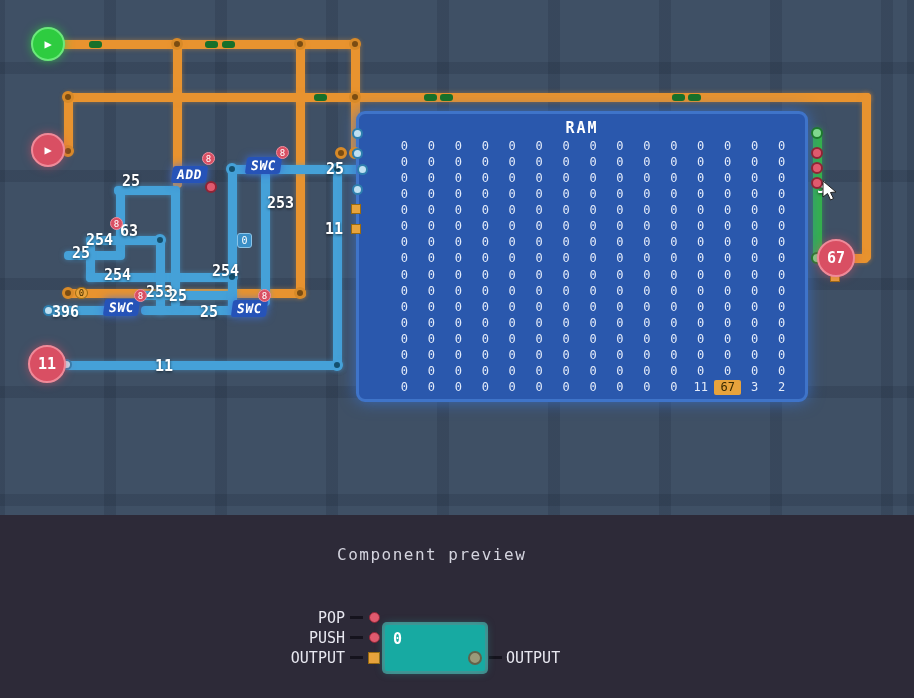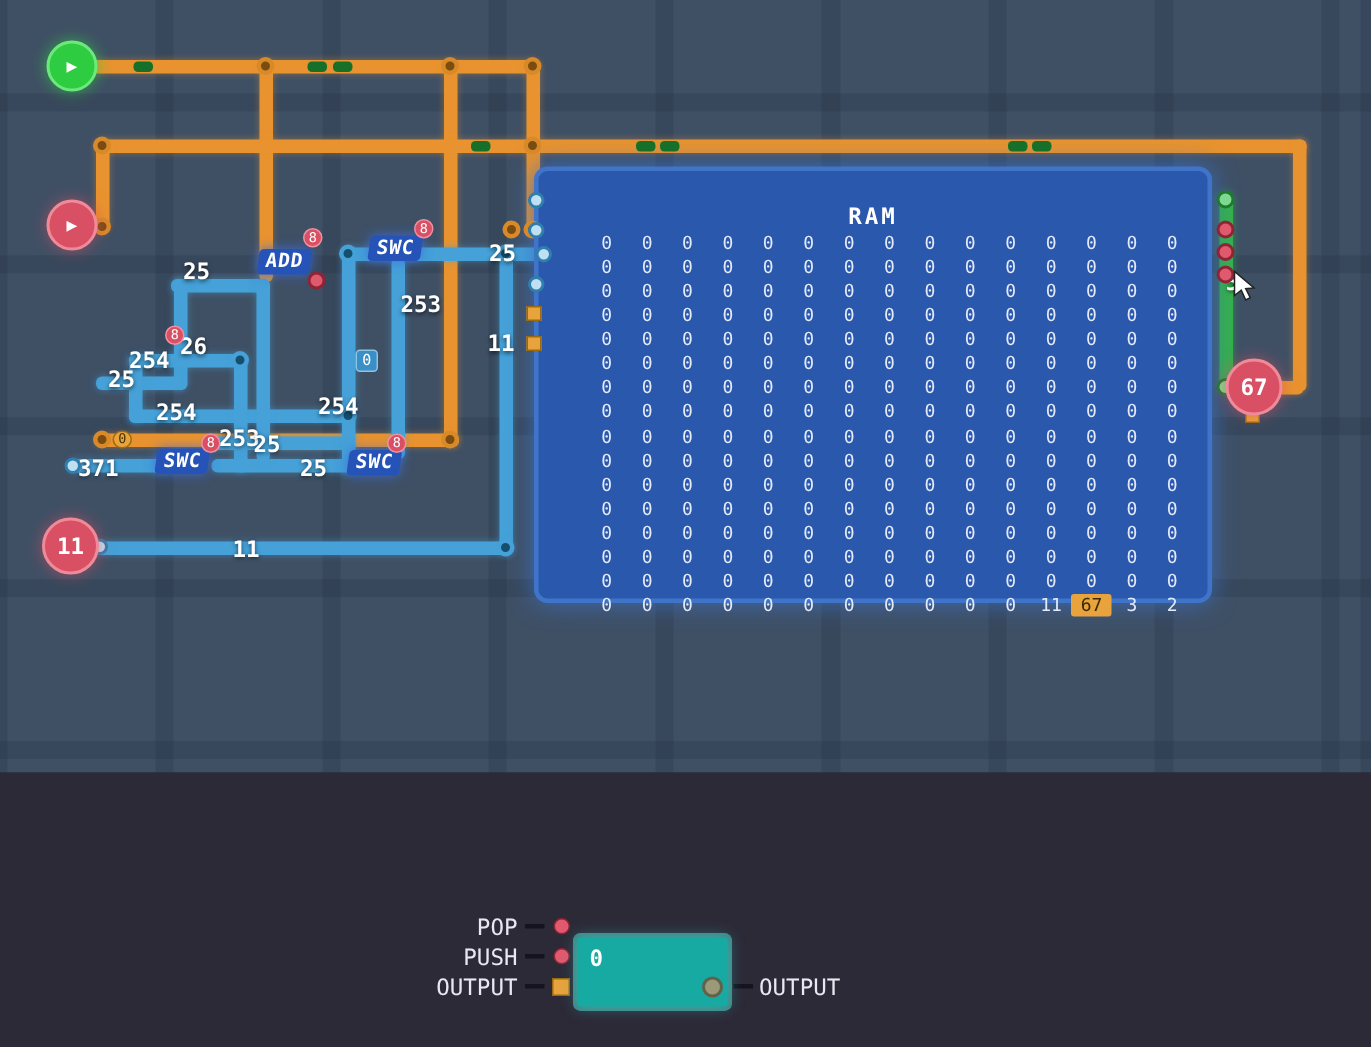--- a/index.html
+++ b/index.html
@@ -57,21 +57,21 @@
            display: flex; align-items: center; justify-content: center; z-index: 7; }
   .badge.bluesq { background: #3a8fc7; border: 1px solid #8ac4e8; border-radius: 3px;
                   width: 15px; height: 15px; font-size: 10px; }
   .badge.orangec { background: #e8a33c; border: 1px solid #9a6a10; color: #4a3200;
                    width: 12px; height: 12px; font-size: 9px; }
   
   .ram { position: absolute; left: 356px; top: 111px; width: 452px; height: 291px;
          background: #2a58ad; border: 3px solid #3f74c9; border-radius: 9px;
          box-shadow: 0 0 16px rgba(58,112,200,.85); z-index: 1; }
   .ram-title { text-align: center; color: #fff; font-size: 15px; font-weight: bold;
-               letter-spacing: 2px; margin-top: 21px; }
+               letter-spacing: 2px; margin-top: 5px; }
   .ram-grid { display: grid; height: 260px; padding: 2px 10px 2px 32px;
               align-content: space-between; }
   .ram-grid span { font-size: 12px; line-height: 15px; text-align: center; color: #e3ebfa; }
   .ram-grid span.hl { background: #e8a33c; color: #3a2a00; border-radius: 2px; }
   .cursor { position: absolute; z-index: 10; }
   
   .preview { position: absolute; left: 0; top: 515px; width: 914px; height: 183px;
              background: #2d2a38; }
   .pv-title { position: absolute; left: 337px; top: 30px; color: #d4d4de;
               font-size: 16px; letter-spacing: 1.5px; }
@@ -413,27 +413,27 @@
 
   <div class="comp" style="left:172px;top:166px">ADD</div>
   <div class="comp" style="left:246px;top:157px">SWC</div>
   <div class="comp" style="left:104px;top:299px">SWC</div>
   <div class="comp" style="left:232px;top:300px">SWC</div>
 
   <div class="wlabel" style="left:122px;top:172px">25</div>
   <div class="wlabel" style="left:326px;top:160px">25</div>
   <div class="wlabel" style="left:267px;top:194px">253</div>
   <div class="wlabel" style="left:86px;top:231px">254</div>
-  <div class="wlabel" style="left:120px;top:222px">26</div>
+  <div class="wlabel" style="left:120px;top:222px">63</div>
   <div class="wlabel" style="left:72px;top:244px">25</div>
   <div class="wlabel" style="left:104px;top:266px">254</div>
   <div class="wlabel" style="left:212px;top:262px">254</div>
   <div class="wlabel" style="left:146px;top:283px">253</div>
   <div class="wlabel" style="left:169px;top:287px">25</div>
-  <div class="wlabel" style="left:52px;top:303px">371</div>
+  <div class="wlabel" style="left:52px;top:303px">396</div>
   <div class="wlabel" style="left:200px;top:303px">25</div>
   <div class="wlabel" style="left:325px;top:220px">11</div>
   <div class="wlabel" style="left:155px;top:357px">11</div>
   <div class="wlabel" style="left:817px;top:179px">5</div>
 
   <div class="badge" style="left:202px;top:152px">8</div>
   <div class="badge" style="left:276px;top:146px">8</div>
   <div class="badge" style="left:110px;top:217px">8</div>
   <div class="badge" style="left:134px;top:289px">8</div>
   <div class="badge" style="left:258px;top:289px">8</div>
@@ -454,20 +454,21 @@
   </div>
 
   <div class="cursor" style="left:822px;top:180px">
     <svg width="16" height="22" viewBox="0 0 16 22">
       <path d="M1 1 L1 17 L5.5 13.5 L8.5 20 L11.5 18.5 L8.5 12.5 L14 12 Z" fill="#ffffff" stroke="#222222" stroke-width="1"></path>
     </svg>
   </div>
 </div>
 
 <div class="preview">
+  <div class="pv-title">Component preview</div>
 
   <div class="pv-label" style="left:275px;top:94px">POP</div>
   <div class="pv-label" style="left:275px;top:114px">PUSH</div>
   <div class="pv-label" style="left:275px;top:134px">OUTPUT</div>
 
   <div class="pv-dash" style="left:350px;top:101px"></div>
   <div class="pv-dash" style="left:350px;top:121px"></div>
   <div class="pv-dash" style="left:350px;top:141px"></div>
 
   <div class="pv-pin-pink" style="left:369px;top:97px"></div>

